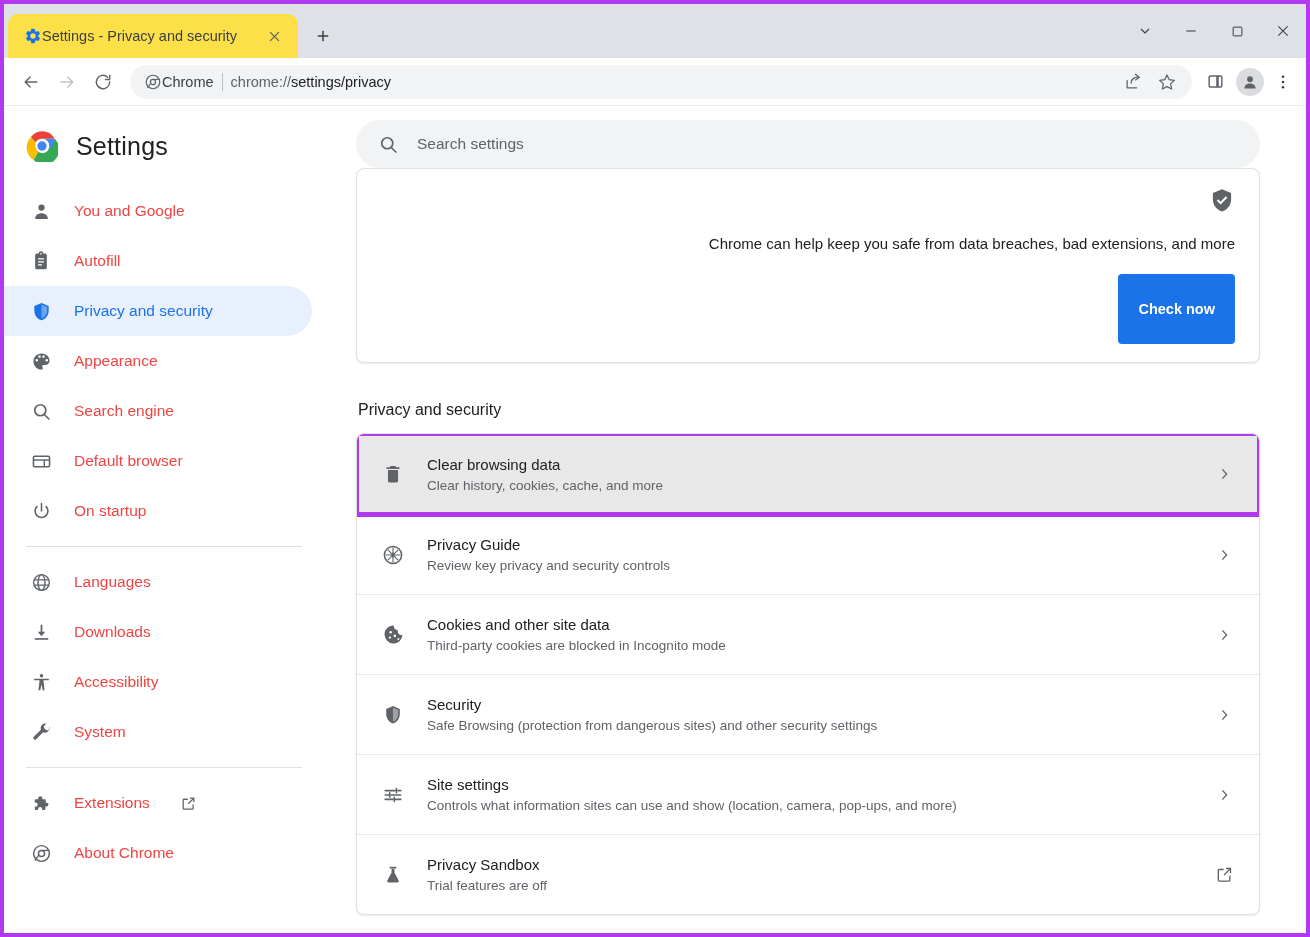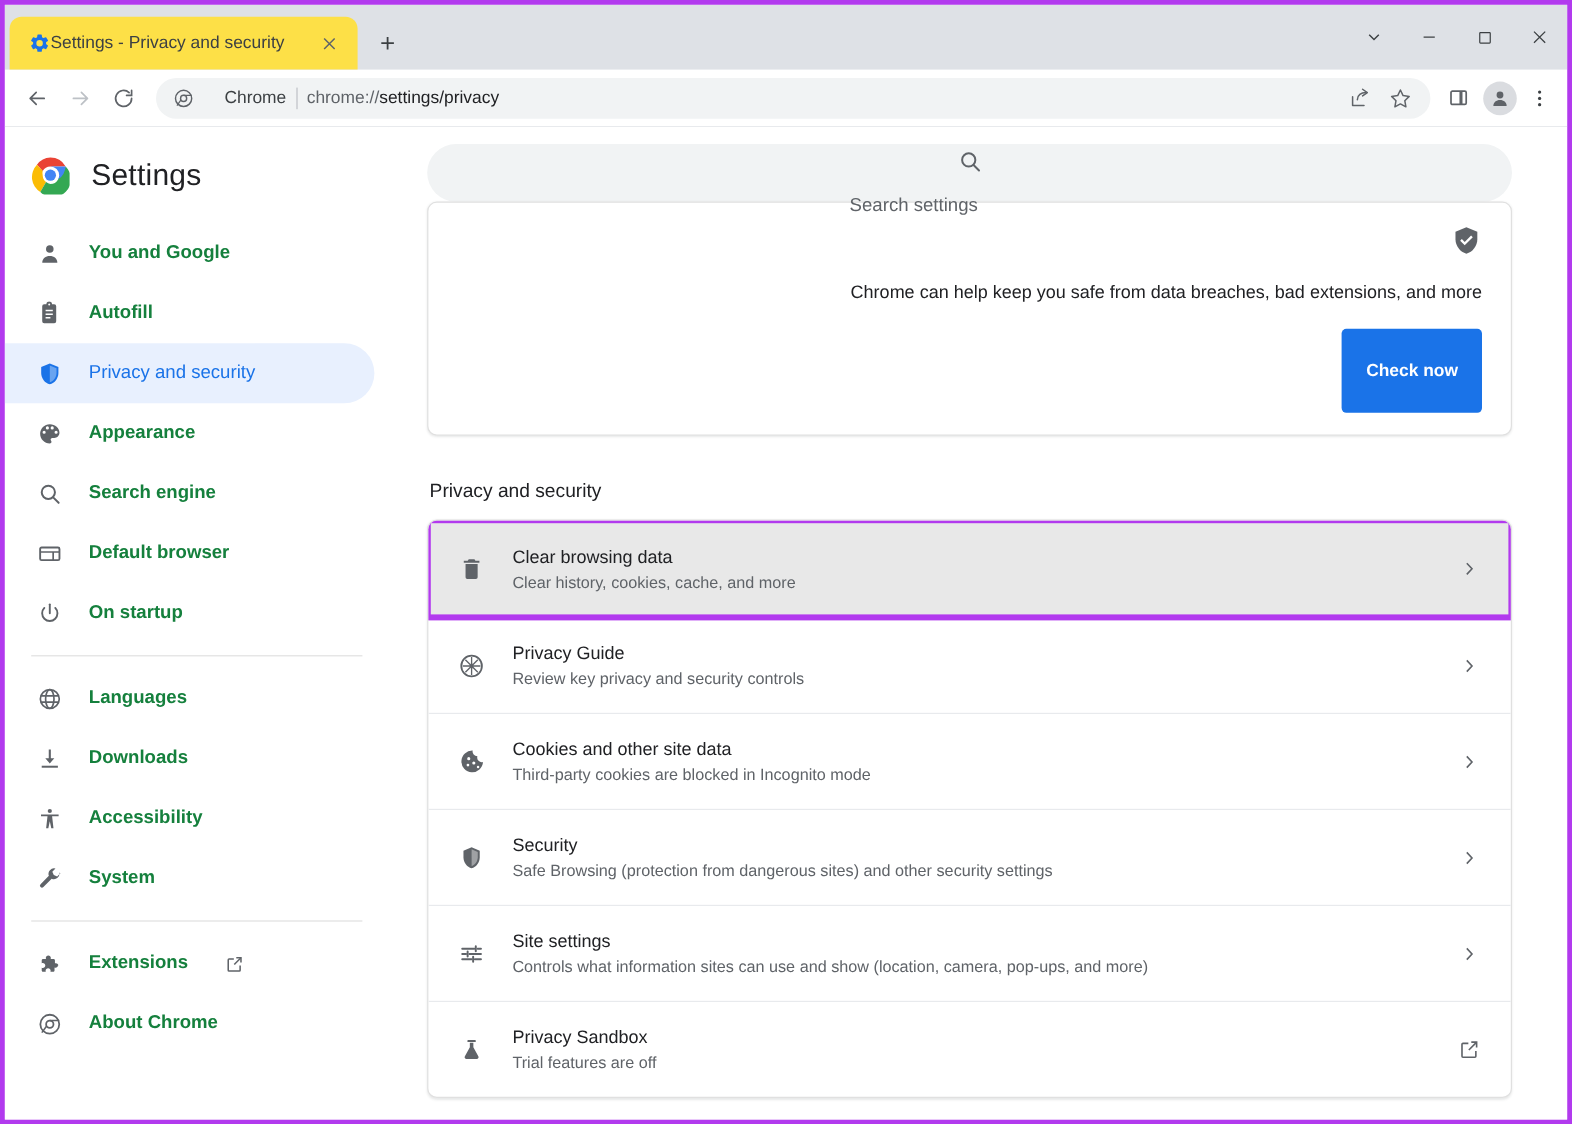--- a/index.html
+++ b/index.html
@@ -83,21 +83,21 @@
     background: #f1f3f4;
     border-radius: 17px;
     display: flex;
     align-items: center;
     margin: 0 6px 0 8px;
     padding: 0 10px 0 14px;
     gap: 8px;
     min-width: 0;
   }
   .omni-chip {
-    display: flex; align-items: center; gap: 25px; flex: none;
+    display: flex; align-items: center; gap: 0; flex: none;
   }
   .omni-chip-label { font-size: 14.5px; color: #3c4043; }
   .omni-sep { width: 1px; height: 18px; background: #bdc1c6; flex: none; }
   .omni-url {
     font-size: 14.5px; color: #5f6368;
     white-space: nowrap; overflow: hidden; text-overflow: ellipsis;
     flex: 1;
   }
   .omni-url b { color: #202124; font-weight: 400; }
   .omni-actions { display: flex; align-items: center; gap: 4px; flex: none; }
@@ -140,44 +140,43 @@
   .navitem {
     display: flex; align-items: center;
     height: 50px;
     padding-left: 26px;
     gap: 22px;
     border-radius: 0 25px 25px 0;
     margin-right: 12px;
     color: #3c4043;
   }
   .navitem .ic { width: 22px; height: 22px; flex: none; display:flex; align-items:center; justify-content:center; color:#5f6368; }
-  .navitem .lbl { font-size: 15.5px; color: #15803d; white-space: nowrap; font-weight: bold; }
+  .navitem .lbl { font-size: 15.5px; color: #ef4444; white-space: nowrap; }
   .navitem.active { background: #e8f0fe; }
   .navitem.active .lbl { color: #1a73e8; font-weight: 500; }
   .navitem.active .ic { color: #1a73e8; }
   .navitem .extlink { margin-left: 8px; color: #5f6368; display:flex; align-items:center; }
   .divider { height: 1px; background: #e0e0e0; margin: 10px 22px 10px 22px; }
 
   
   .main {
     flex: 1;
     background: #ffffff;
     padding: 0 46px 0 32px;
     overflow: hidden;
   }
   .searchbar {
     height: 48px;
     background: #f1f3f4;
     border-radius: 24px;
     display: flex;
     align-items: center;
     gap: 18px;
-    padding: 4px 22px;
+    padding: 17px 22px;
     margin-top: 14px;
-    flex-direction: column;
   }
   .searchbar .sicon { color: #5f6368; display:flex; flex:none; }
   .searchbar input {
     border: none; outline: none; background: transparent;
     font-size: 15.5px; color: #202124; flex: 1;
     font-family: "Liberation Sans", sans-serif;
   }
   .searchbar input::placeholder { color: #5f6368; }
 
   .sectiontitle {

